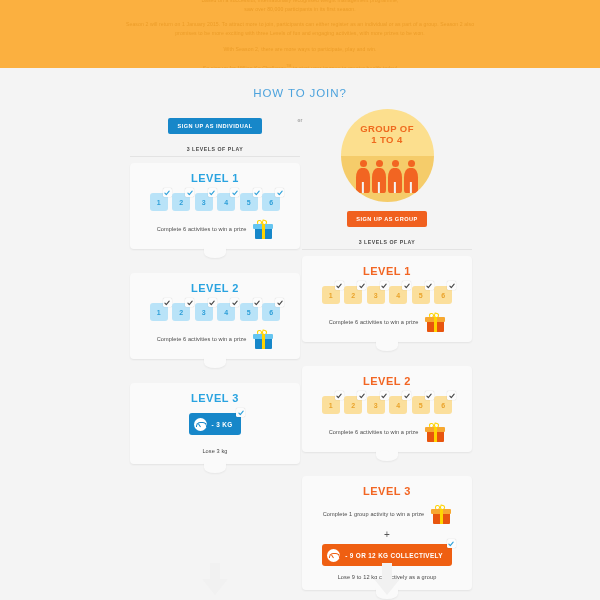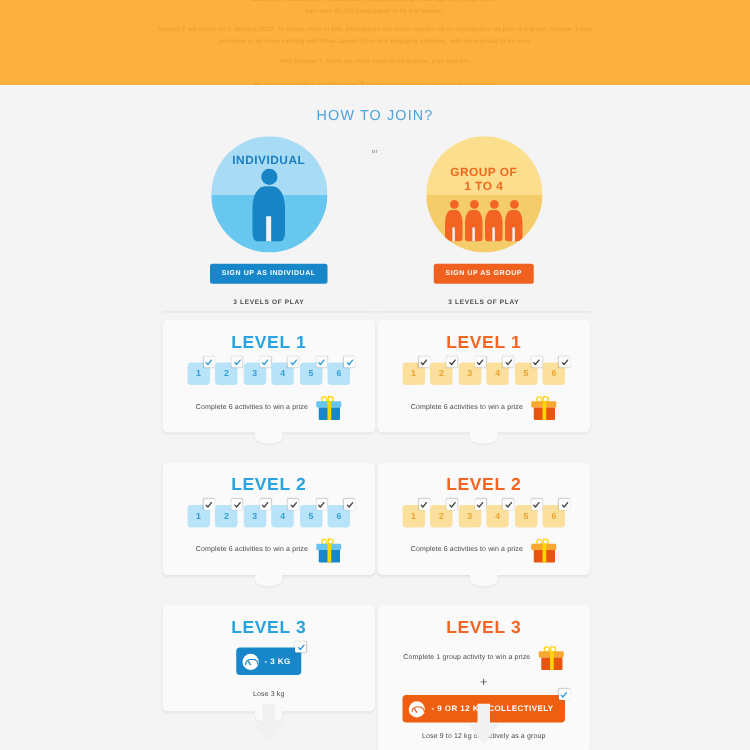--- a/index.html
+++ b/index.html
@@ -53,21 +53,21 @@
   .circle .bot-half  { position: absolute; left: 0; bottom: 0; width: 100%; height: 49%; }
   .circle.blue .top-half { background: #a8dcf5; }
   .circle.blue .bot-half { background: #67c7ee; }
   .circle.orange .top-half { background: #fcdf8e; }
   .circle.orange .bot-half { background: #f5cc6a; }
   .circle-label {
     position: absolute; left: 0; right: 0; top: 14px; text-align: center;
     font-size: 9.5px; font-weight: bold; letter-spacing: .4px; line-height: 11px;
   }
   .circle.blue .circle-label { color: #1a7fc1; }
-  .circle.orange .circle-label { color: #ef6a1e; margin-top: 10px; }
+  .circle.orange .circle-label { color: #ef6a1e; }
   .figures {
     position: absolute; left: 0; right: 0; bottom: 9px;
     display: flex; justify-content: center; align-items: flex-end; gap: 2px;
   }
   
   .person { position: relative; }
   .person .head { border-radius: 50%; margin: 0 auto; }
   .person .body { border-radius: 38% 38% 14% 14%; margin: 1px auto 0; position: relative; }
   .person .body::after {
     content: ""; position: absolute; left: 50%; transform: translateX(-50%);
@@ -110,21 +110,21 @@
     padding: 9px 0 10px; margin-top: 6px;
   }
   .card::after {
     content: ""; position: absolute; left: 50%; bottom: -9px;
     transform: translateX(-50%);
     width: 22px; height: 11px; background: #fafafa;
     border-radius: 0 0 50% 50%;
     box-shadow: 0 1px 2px rgba(0,0,0,.06);
   }
   .level-title {
-    text-align: center; font-size: 14px; font-weight: bold; letter-spacing: .5px;
+    text-align: center; font-size: 11px; font-weight: bold; letter-spacing: .5px;
   }
   .level-title.blue   { color: #29a3e0; }
   .level-title.orange { color: #f26522; }
 
   
   .tiles { display: flex; justify-content: center; gap: 4.5px; margin-top: 9px; }
   .tile-box { position: relative; }
   .tile {
     width: 18px; height: 18px; border-radius: 3px;
     display: flex; align-items: center; justify-content: center;
@@ -220,33 +220,20 @@
   <div class="main">
 
     <div class="section-title">HOW TO JOIN?</div>
 
     <div class="or-sep">or</div>
 
     <div class="cols">
 
       <div class="col left">
 
-        <div class="circle-wrap">
-          <div class="circle blue">
-            <div class="top-half"></div>
-            <div class="bot-half"></div>
-            <div class="circle-label">INDIVIDUAL</div>
-            <div class="figures">
-              <div class="person big blue">
-                <div class="head"></div>
-                <div class="body"></div>
-              </div>
-            </div>
-          </div>
-        </div>
 
         <div class="signup-wrap">
           <a class="signup-btn blue">SIGN UP AS INDIVIDUAL</a>
         </div>
 
         <div class="levels-label">3 LEVELS OF PLAY</div>
         <div class="hairline"></div>
 
         <div class="card">
           <div class="level-title blue">LEVEL 1</div>

